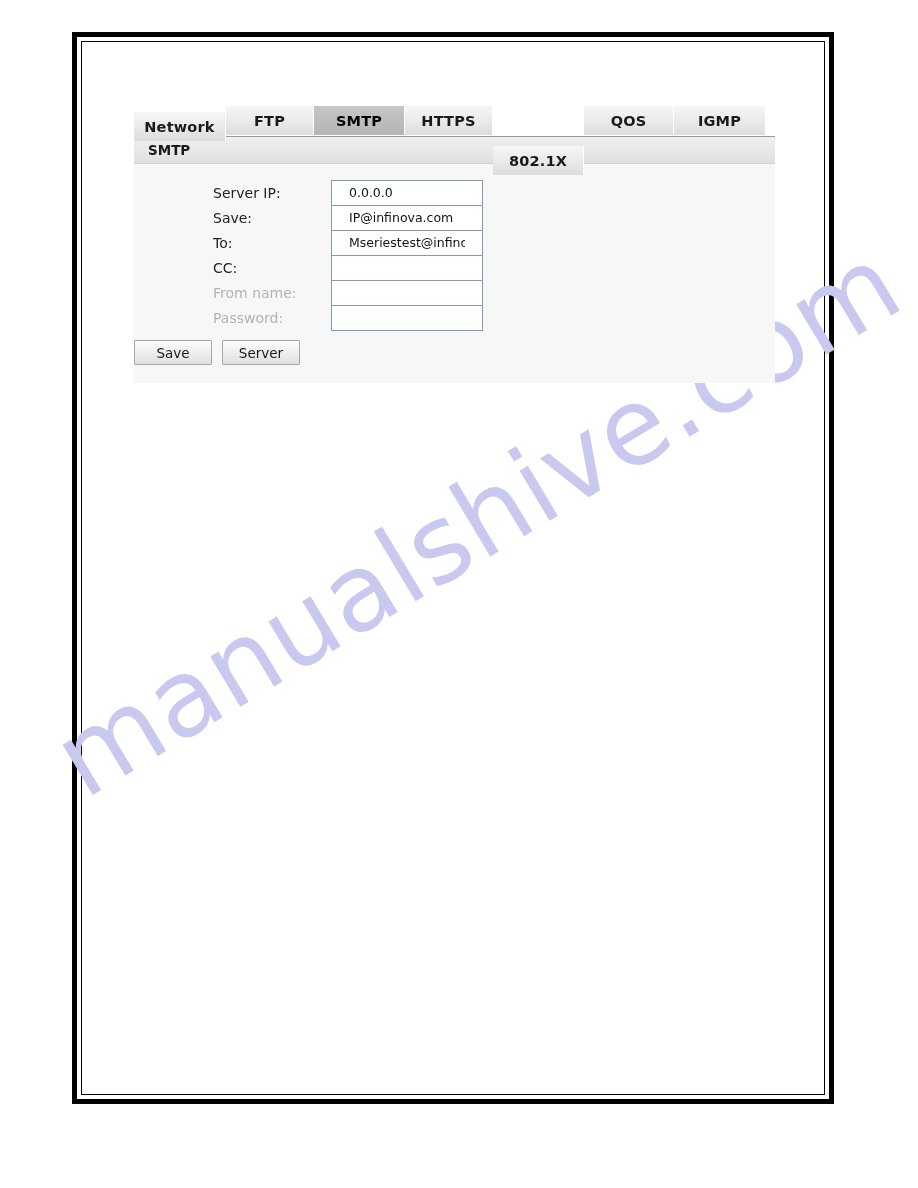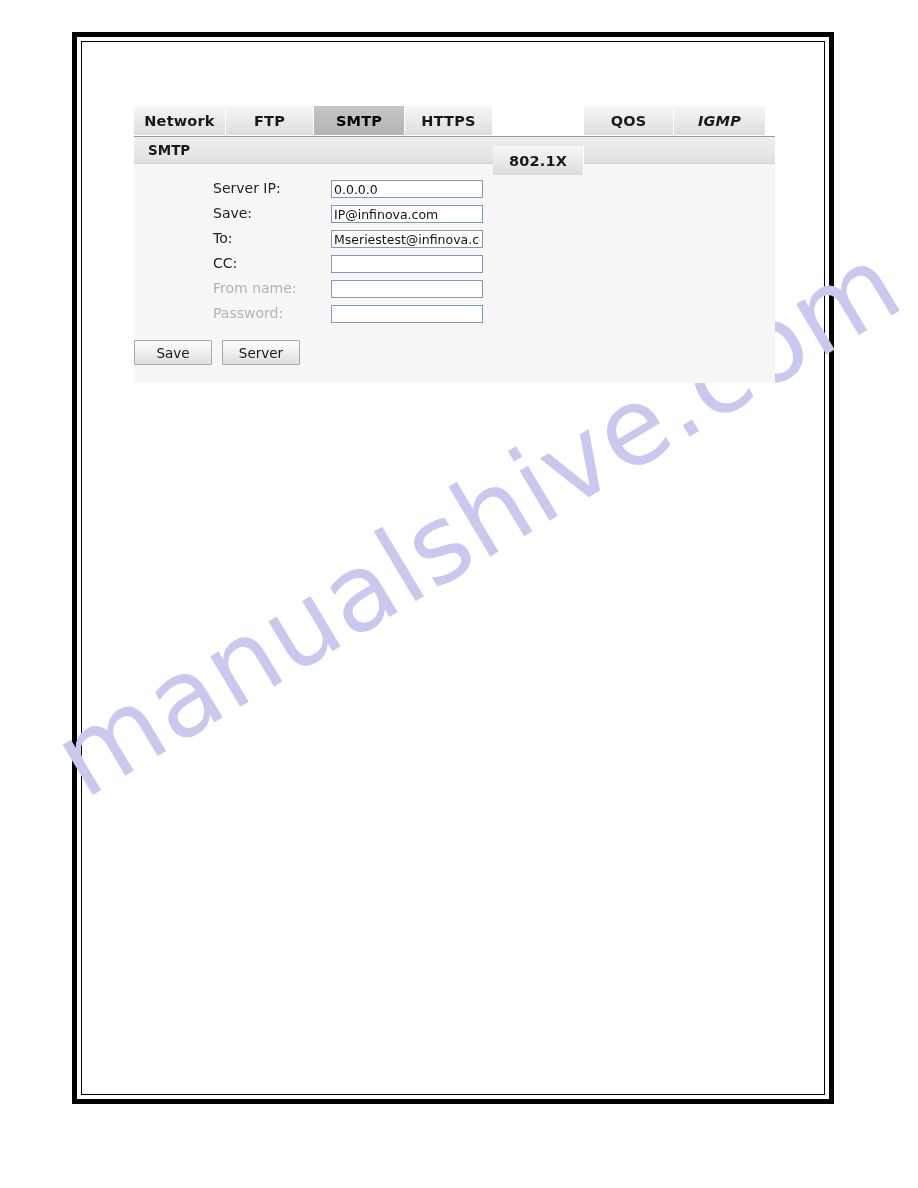--- a/index.html
+++ b/index.html
@@ -110,43 +110,43 @@
 
   
   #form-body {
     background: #f7f7f7;
     padding: 16px 0 18px 0;
     min-height: 215px;
     box-sizing: border-box;
   }
   .form-row {
     display: flex;
-    align-items: flex-start;
+    align-items: center;
     height: 25px;
     padding-left: 79px;
   }
   .field-label {
     width: 118px;
     flex: 0 0 118px;
     font-size: 14px;
     color: #222222;
     white-space: nowrap;
   }
   .field-label.disabled { color: #b3b3b3; }
 
   .text-input {
     width: 152px;
-    height: 18px;
+    height: 26px;
     box-sizing: border-box;
     border: 1px solid #7f9db9;
     background: #ffffff;
     font-family: "DejaVu Sans", "Liberation Sans", sans-serif;
     font-size: 12.5px;
     color: #111111;
-    padding: 0 2px;
+    padding: 0 17px;
     line-height: 16px;
     outline: none;
   }
   .text-input:disabled { background: #ffffff; color: #111111; }
 
   
   .radio-group {
     display: flex;
     align-items: center;
     height: 20px;
@@ -212,27 +212,27 @@
 
 <div id="page-frame">
   <div id="page-frame-inner"></div>
 </div>
 
 <div id="watermark">manualshive.com</div>
 
 <div id="app-panel">
 
   <div id="tab-strip">
-      <div class="tab" style="width: 92px; flex: 0 0 92px;">Network</div>
+      <div class="tab" style="width: 92px; flex: 0 0 92px; margin-top: 6px;">Network</div>
       <div class="tab" style="width: 88px; flex: 0 0 88px; text-align: center;">FTP</div>
       <div class="tab active" style="width: 91px; flex: 0 0 91px;">SMTP</div>
       <div class="tab" style="width: 88px; flex: 0 0 88px;">HTTPS</div>
       <div class="tab" style="width: 91px; flex: 0 0 91px; margin-top: 40px;">802.1X</div>
       <div class="tab" style="width: 90px; flex: 0 0 90px;">QOS</div>
-      <div class="tab last" style="width: 91px; flex: 0 0 91px; font-style: italic;">IGMP</div>
+      <div class="tab last" style="width: 91px; flex: 0 0 91px;">IGMP</div>
     </div>
 
   <div id="section-header">
     <span>SMTP</span>
   </div>
 
   <div id="form-body">
 
     <div id="primary-fields">
         <div class="form-row">

